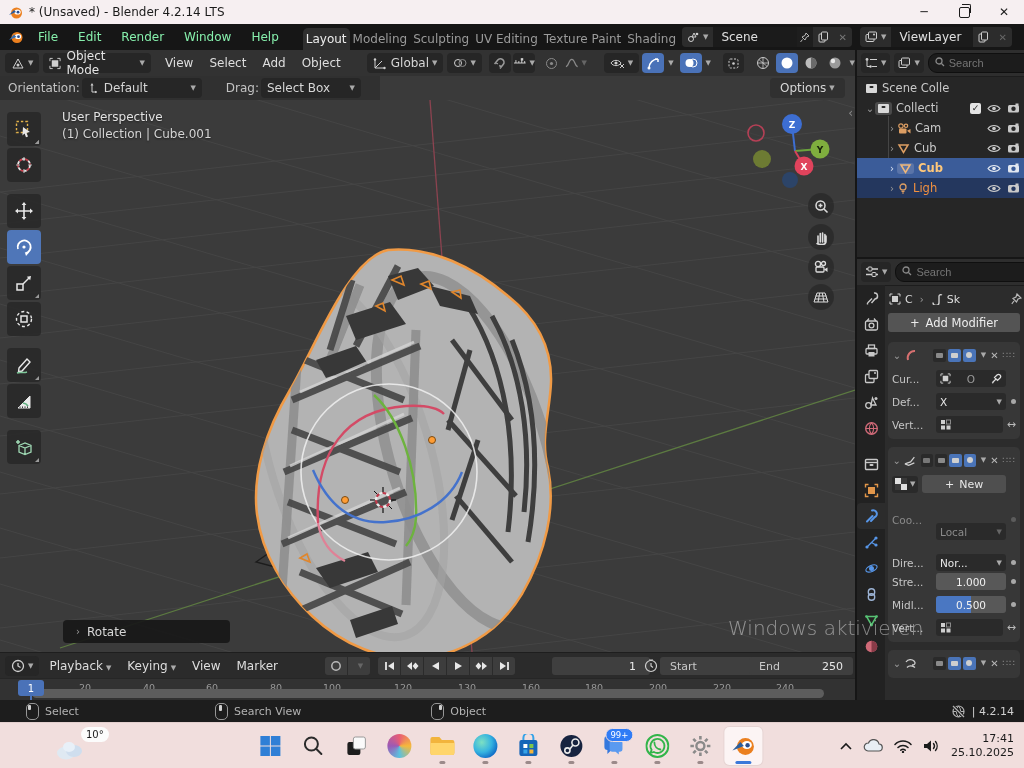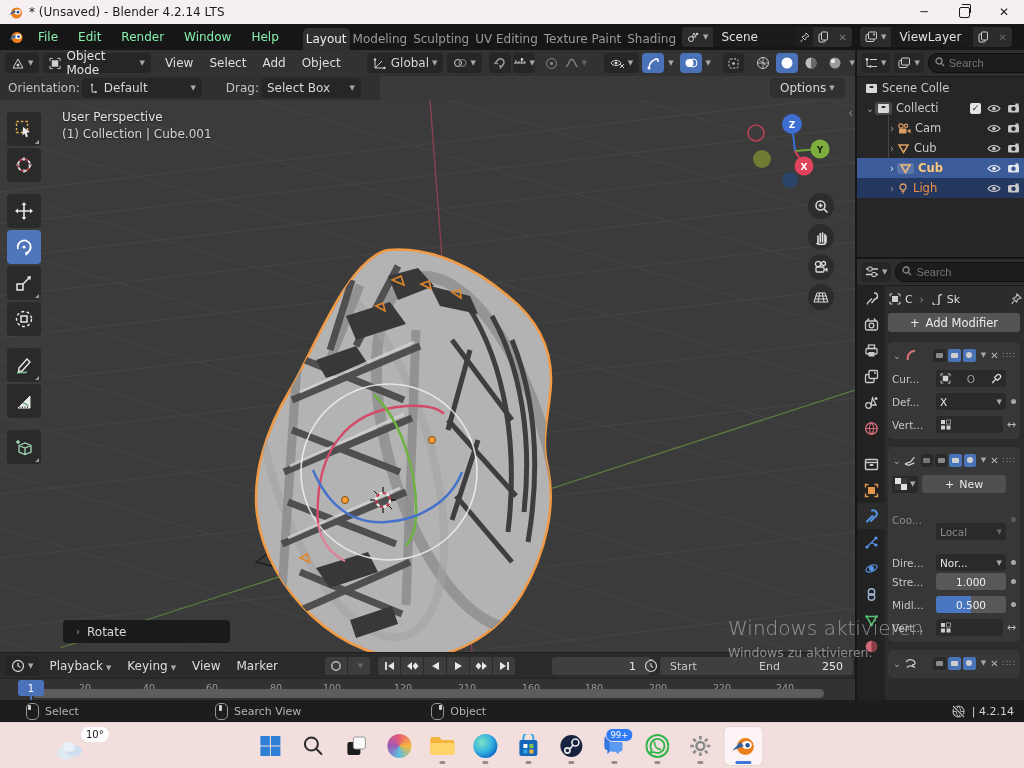--- a/index.html
+++ b/index.html
@@ -656,21 +656,21 @@
         <span>250</span>
     </span>
   </div>
   <div class="abs ruler">
     <span class="tick" style="left:85px">20</span>
     <span class="tick" style="left:149px">40</span>
     <span class="tick" style="left:212px">60</span>
     <span class="tick" style="left:276px">80</span>
     <span class="tick" style="left:332px">100</span>
     <span class="tick" style="left:403px">120</span>
-    <span class="tick" style="left:467px">210</span>
+    <span class="tick" style="left:467px">130</span>
     <span class="tick" style="left:531px">160</span>
     <span class="tick" style="left:594px">180</span>
     <span class="tick" style="left:658px">200</span>
     <span class="tick" style="left:722px">220</span>
     <span class="tick" style="left:785px">240</span>
     <div class="scrollbar"></div>
     <div class="curframe">
         <span>1</span>
       </div>
     <div class="cfline"></div>
@@ -1142,21 +1142,20 @@
           <path d="M2,7.5 h11 M7.5,2 a8,8 0 0 1 0,11 M7.5,2 a8,8 0 0 0 0,11" fill="none" stroke="#b2b2b2" stroke-width="1"></path>
           <path d="M1.5,1.5 L13.5,13.5" stroke="#1d1d1d" stroke-width="3"></path>
           <path d="M2,2 L13,13" stroke="#b2b2b2" stroke-width="1.2"></path>
         </svg>
       <span style="color:#d0d0d0">| 4.2.14</span>
     </span>
   </div>
 
   <div class="abs watermark">
     <div class="big">Windows aktivieren</div>
-    <div class="sm">Windows zu aktivieren.</div>
   </div>
 
   <div class="abs taskbar">
     <div class="weather">
       <svg width="30" height="22" viewBox="0 0 30 22" style="position:absolute;left:0;top:12px">
           <ellipse cx="11" cy="14" rx="9" ry="6.5" fill="#dfe9f2"></ellipse>
           <ellipse cx="19" cy="12" rx="8" ry="6" fill="#cfdeee"></ellipse>
           <ellipse cx="14" cy="8" rx="6" ry="5" fill="#e8f0f8"></ellipse>
         </svg>
       <span class="wpill">10°</span>
@@ -1244,15 +1243,35 @@
       <div class="tbicon activeapp">
           <svg width="26" height="26" viewBox="0 0 26 26">
             <circle cx="15" cy="13.5" r="8.5" fill="#eb7f1e"></circle>
             <ellipse cx="16.5" cy="12" rx="5" ry="4" fill="#fff"></ellipse>
             <circle cx="17.2" cy="12.3" r="2.2" fill="#2b4f8e"></circle>
             <path d="M2,17.5 L10,9 L13.5,13 Z" fill="#2b5f9e"></path>
           </svg>
           <span class="run"></span>
         </div>
     </div>
+    <div class="tray">
+      <svg width="12" height="8" viewBox="0 0 12 8">
+          <path d="M1,7 L6,2 L11,7" fill="none" stroke="#1b1b1b" stroke-width="1.6"></path>
+        </svg>
+      <svg width="20" height="14" viewBox="0 0 20 14">
+          <path d="M5,12 a4,4 0 0 1 0.5,-8 a5.5,5.5 0 0 1 10.5,1 a3.5,3.5 0 0 1 -0.5,7 Z" fill="#e8eef4" stroke="#555" stroke-width="1.2"></path>
+        </svg>
+      <svg width="18" height="13" viewBox="0 0 18 13">
+          <path d="M1,4.5 a11,11 0 0 1 16,0 M4,7.5 a7,7 0 0 1 10,0 M6.8,10.2 a3.5,3.5 0 0 1 4.4,0" fill="none" stroke="#1b1b1b" stroke-width="1.5" stroke-linecap="round"></path>
+          <circle cx="9" cy="12" r="1.2" fill="#1b1b1b"></circle>
+        </svg>
+      <svg width="17" height="14" viewBox="0 0 17 14">
+          <path d="M1,5 h3 l4,-3.5 v11 L4,9 H1 Z" fill="#1b1b1b"></path>
+          <path d="M10.5,4.5 a4,4 0 0 1 0,5 M12.5,2.5 a7,7 0 0 1 0,9" fill="none" stroke="#1b1b1b" stroke-width="1.4" stroke-linecap="round"></path>
+        </svg>
+      <span class="clock">
+        <span>17:41</span>
+        <span>25.10.2025</span>
+      </span>
+    </div>
   </div>
 
 </div>
 
 </body></html>

